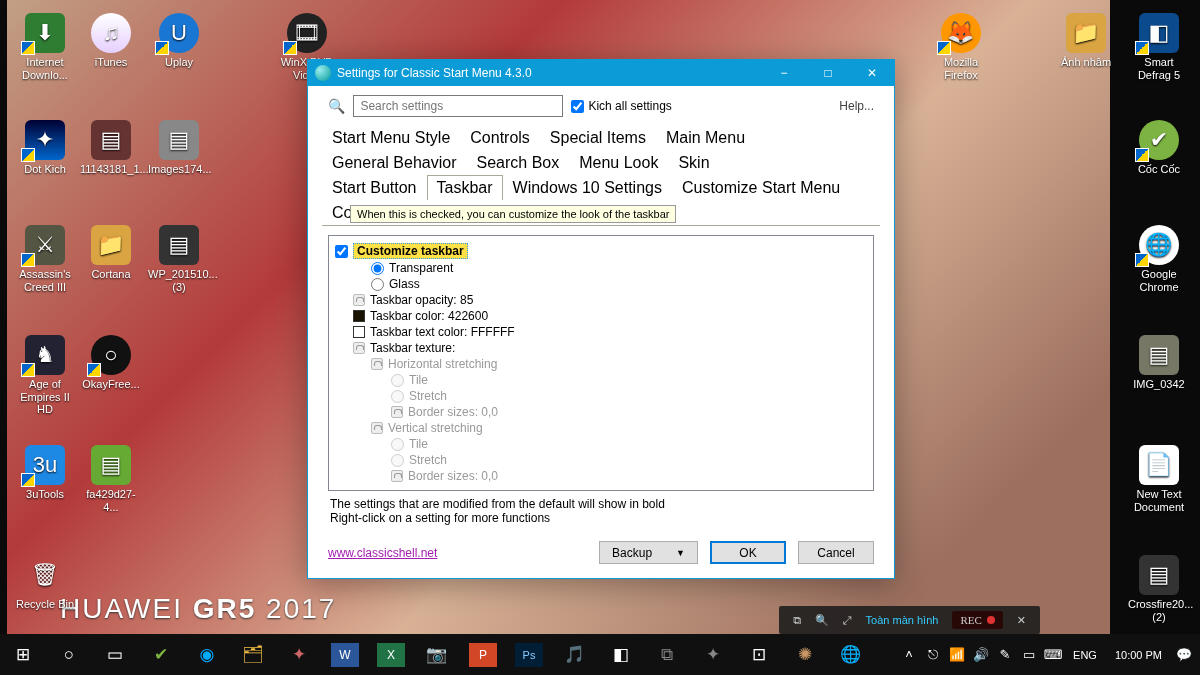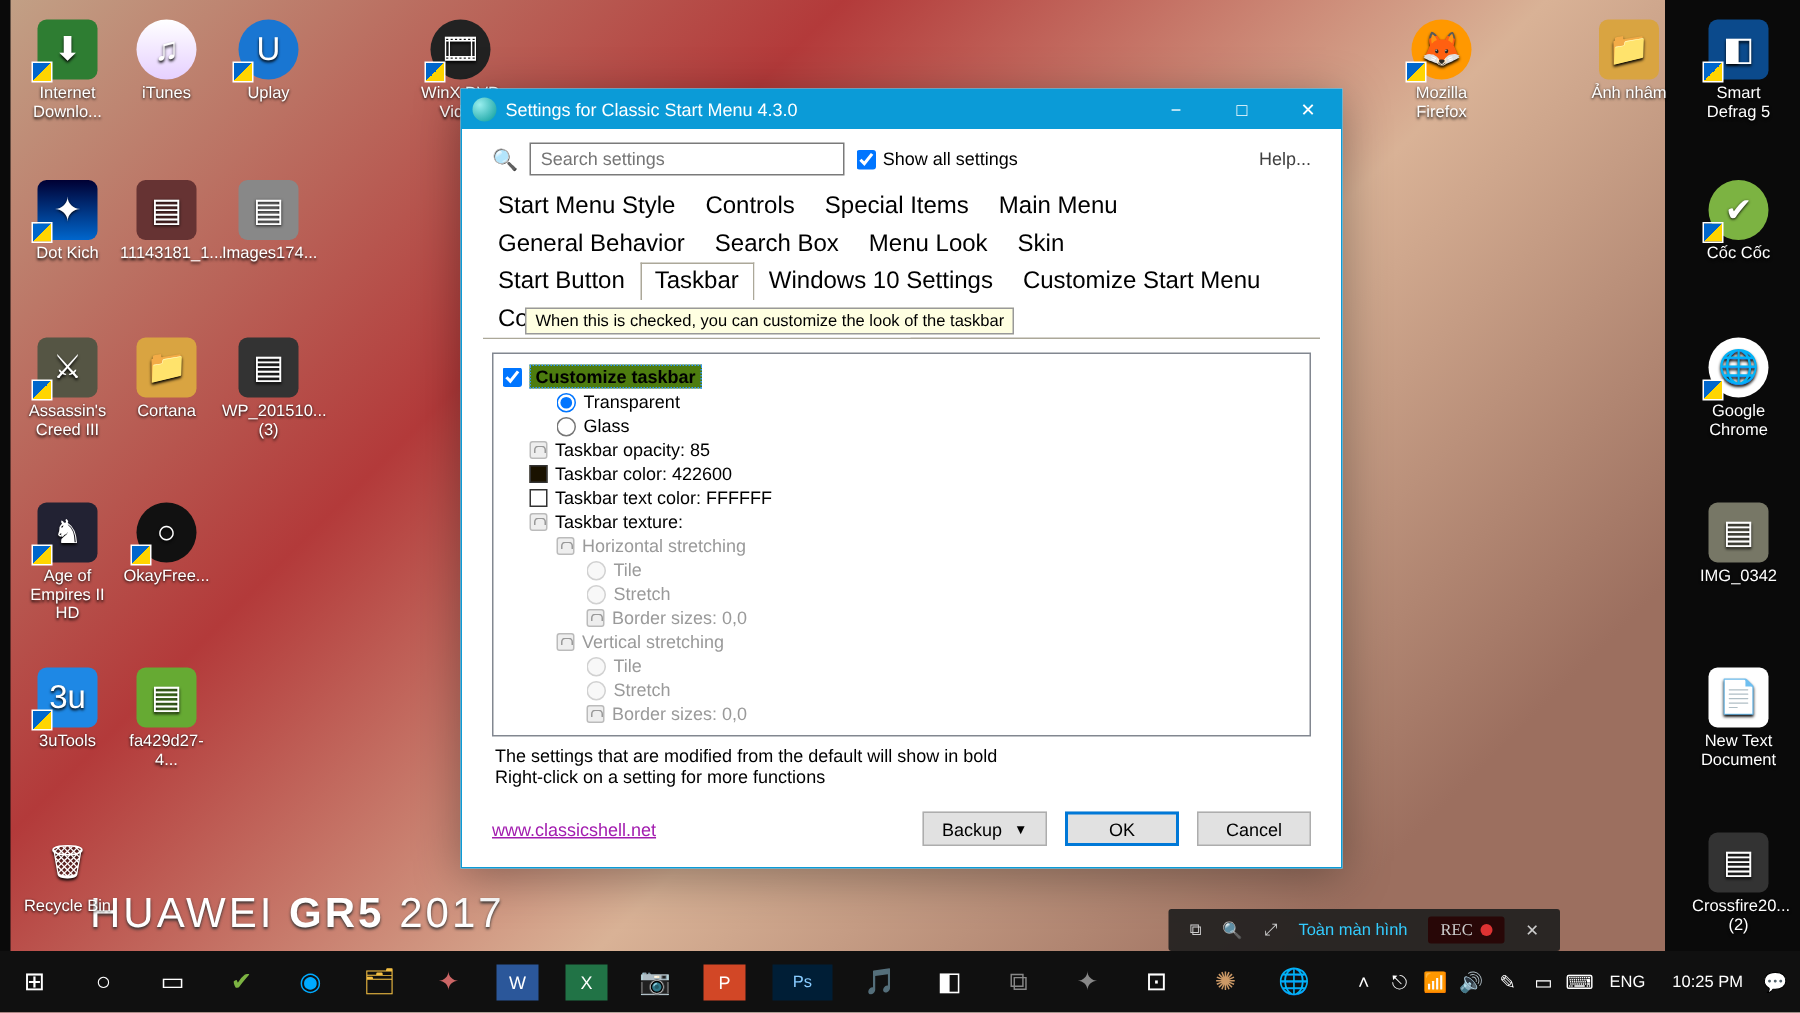--- a/index.html
+++ b/index.html
@@ -66,21 +66,21 @@
 .tooltip { position:absolute; background:#ffffe1; border:1px solid #999; padding:2px 6px;
   font-size:11px; left:350px; top:205px; z-index:5; }
 
 .swatch { width:12px;height:12px; border:1px solid #333; }
 
 .footer-note { padding:6px 2px 0; font-size:12px;}
 .btnrow { padding:12px 20px 14px; display:flex; gap:12px; align-items:center;}
 .link { color:#a21caf; font-size:12px; cursor:pointer; text-decoration:underline;}
 .spacer{flex:1;}
 .btn { min-width:76px; height:23px; border:1px solid #adadad; background:#e1e1e1;
-  font-size:12px; display:flex;align-items:center;justify-content:center; cursor:pointer; padding:0 12px;}
+  font-size:12px; display:flex;align-items:center;justify-content:center; cursor:pointer; padding:0 12px;gap:16px;}
 .btn.prim { border:2px solid #0078d7;}
 .btn .caret { margin-left:8px; font-size:9px;}
 
 
 .taskbar {
   position:absolute; left:0; right:0; bottom:0; height:41px;
   background:#101010; display:flex; align-items:center; color:#fff;
 }
 .taskbar .titem { width:46px; height:41px; display:flex;align-items:center;justify-content:center;
   cursor:pointer; font-size:17px; }
@@ -93,21 +93,21 @@
 .odd-toolbar { position:absolute; bottom:41px; right:160px; height:28px;
   background:rgba(30,30,30,.9); display:flex; align-items:center; gap:14px; padding:0 14px;
   color:#ccc; font-size:11px; border-radius:2px;}
 .rec-badge{ background:rgba(40,0,0,.8); padding:3px 8px; border-radius:2px;
   display:flex;align-items:center;gap:5px;font-family:Liberation Serif, serif;}
 .rec-dot{width:8px;height:8px;border-radius:50%;background:#d33;}
 
 .grey { color:#9a9a9a; }
 input[type=checkbox], input[type=radio]{ width:13px;height:13px;}
 .bold { font-weight:600;}
-.hl { background:#4d7c0f; border:1px dotted #3399ff; }
+.hl { background:#fde047; border:1px dotted #3399ff; }
 
 .wallmark { position:absolute; left:60px; bottom:50px; color:#fff;
   font-family: Arial, sans-serif; font-weight:bold; font-size:28px; letter-spacing:2px;
   text-shadow:0 1px 2px #333;}
 .wallmark span{font-weight:300;}
 </style>
 </head>
 <body>
 
 <div class="bg-side-left"></div>
@@ -225,21 +225,21 @@
       <div>□</div>
       <div class="close">✕</div>
     </div>
   </div>
 
   <div class="searchrow">
     <span class="mag">🔍</span>
     <input type="text" placeholder="Search settings" style="">
     <label>
       <input type="checkbox" checked="" style="">
-      <span>Show all settings</span>
+      <span>Kich all settings</span>
     </label>
     <span class="help">Help...</span>
   </div>
 
   <div class="tabs">
     <div class="tab-row" id="tabs-row1">
         <div class="tab">Start Menu Style</div>
         <div class="tab">Controls</div>
         <div class="tab">Special Items</div>
         <div class="tab">Main Menu</div>
@@ -358,34 +358,34 @@
   <div class="titem">○</div>
   <div class="titem">▭</div>
   <div class="titem" style="color:#7cb342">✔</div>
   <div class="titem" style="color:#0af">◉</div>
   <div class="titem" style="color:#f5c043">🗂</div>
   <div class="titem" style="color:#c66">✦</div>
   <div class="titem" style="color:#fff;background:#2b579a;width:28px;height:24px;margin:0 9px;font-size:12px">W</div>
   <div class="titem" style="color:#fff;background:#217346;width:28px;height:24px;margin:0 9px;font-size:12px">X</div>
   <div class="titem">📷</div>
   <div class="titem" style="color:#fff;background:#d24726;width:28px;height:24px;margin:0 9px;font-size:12px">P</div>
-  <div class="titem" style="color:#8cf;background:#001e36;width:40px;height:24px;margin:0 9px;font-size:11px">Ps</div>
+  <div class="titem" style="color:#8cf;background:#001e36;width:28px;height:24px;margin:0 9px;font-size:11px">Ps</div>
   <div class="titem">🎵</div>
   <div class="titem">◧</div>
   <div class="titem" style="color:#888">⧉</div>
   <div class="titem" style="color:#888">✦</div>
   <div class="titem">⊡</div>
   <div class="titem" style="color:#c96">✺</div>
   <div class="titem">🌐</div>
 
   <div class="tray">
     <div class="tico">˄</div>
     <div class="tico">⎋</div>
     <div class="tico">📶</div>
     <div class="tico">🔊</div>
     <div class="tico">✎</div>
     <div class="tico">▭</div>
     <div class="tico">⌨</div>
     <div class="lang">ENG</div>
-    <div class="clock">10:25 PM</div>
+    <div class="clock">10:00 PM</div>
     <div class="tico">💬</div>
   </div>
 </div>
 
 </body></html>

